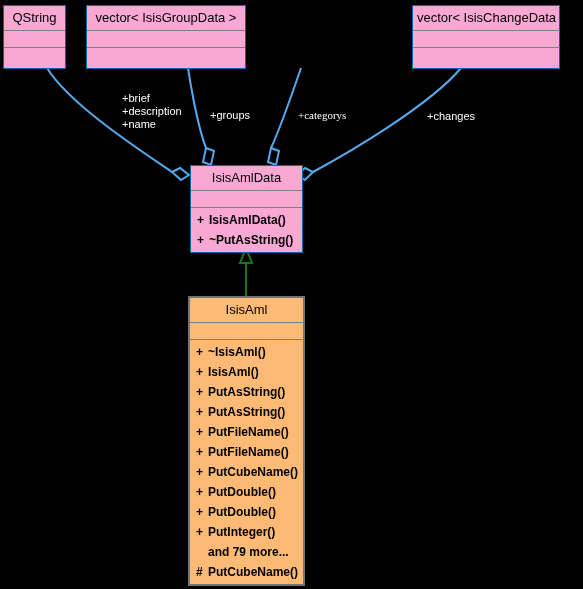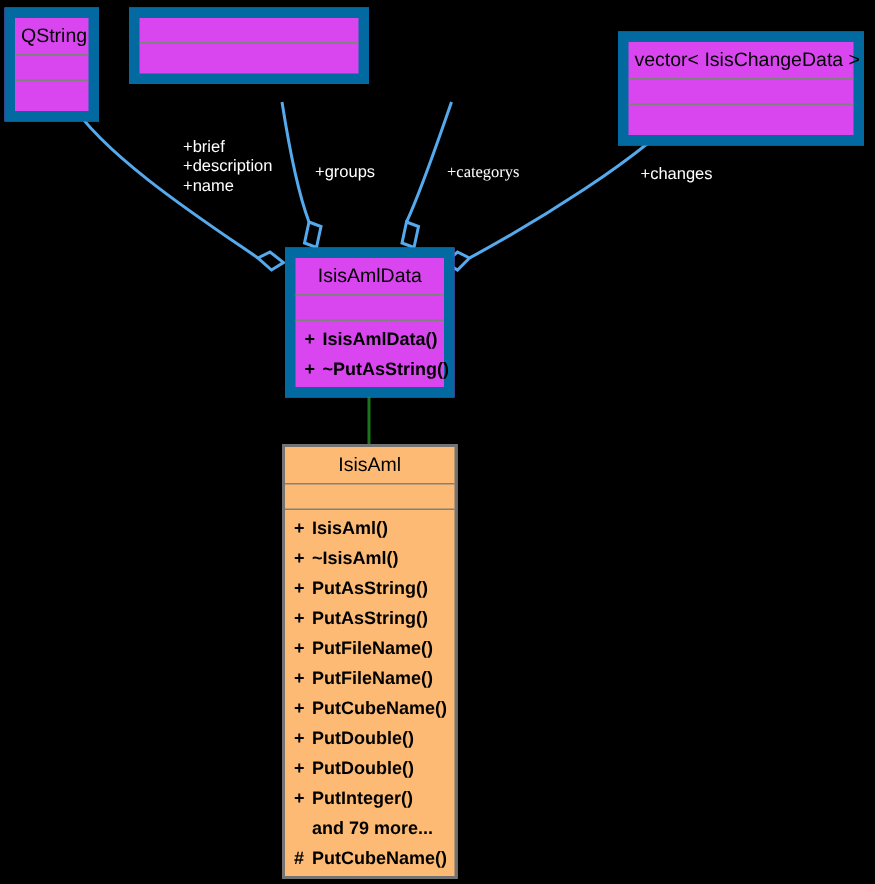--- a/index.html
+++ b/index.html
@@ -19,22 +19,22 @@
     position: absolute;
     left: 0;
     top: 0;
     width: 583px;
     height: 589px;
     pointer-events: none;
   }
   .uml-class {
     position: absolute;
     box-sizing: border-box;
-    border: 7px solid #0369a1;
-    background: #d946ef;
+    border: 1px solid #0369a1;
+    background: #f9a8d4;
     color: #000000;
     z-index: 5;
   }
   .uml-class.highlight {
     background: #fdba74;
     border: 2px solid #737373;
   }
   .uml-title {
     text-align: center;
     font-size: 13px;
@@ -104,30 +104,31 @@
     <div class="uml-title">QString</div>
     <div class="uml-attrs">
       <div class="empty-band"></div>
     </div>
     <div class="uml-ops">
       <div class="empty-band"></div>
     </div>
   </div>
 
   <div class="uml-class" style="left:86px; top:5px; width:160px;">
-    <div class="uml-attrs">
-      <div class="empty-band"></div>
-    </div>
-    <div class="uml-ops">
-      <div class="empty-band"></div>
-    </div>
-  </div>
-
-
-  <div class="uml-class" style="left:412px; top:5px; width:164px;margin-top:16px;">
+    <div class="uml-title">vector&lt; IsisGroupData &gt;</div>
+    <div class="uml-attrs">
+      <div class="empty-band"></div>
+    </div>
+    <div class="uml-ops">
+      <div class="empty-band"></div>
+    </div>
+  </div>
+
+
+  <div class="uml-class" style="left:412px; top:5px; width:148px;">
     <div class="uml-title">vector&lt; IsisChangeData &gt;</div>
     <div class="uml-attrs">
       <div class="empty-band"></div>
     </div>
     <div class="uml-ops">
       <div class="empty-band"></div>
     </div>
   </div>
 
   <div class="edge-label" style="left:122px; top:92px; width:66px;">
@@ -163,26 +164,26 @@
     </div>
   </div>
 
   <div class="uml-class highlight" style="left:188px; top:296px; width:117px;">
     <div class="uml-title">IsisAml</div>
     <div class="uml-attrs">
       <div class="empty-band"></div>
     </div>
     <div class="uml-ops">
       <div class="uml-row">
+        <span class="vis">+</span><span>~IsisAml()</span>
+      </div>
+      <div class="uml-row">
         <span class="vis">+</span><span>IsisAml()</span>
       </div>
       <div class="uml-row">
-        <span class="vis">+</span><span>~IsisAml()</span>
-      </div>
-      <div class="uml-row">
         <span class="vis">+</span><span>PutAsString()</span>
       </div>
       <div class="uml-row">
         <span class="vis">+</span><span>PutAsString()</span>
       </div>
       <div class="uml-row">
         <span class="vis">+</span><span>PutFileName()</span>
       </div>
       <div class="uml-row">
         <span class="vis">+</span><span>PutFileName()</span>

